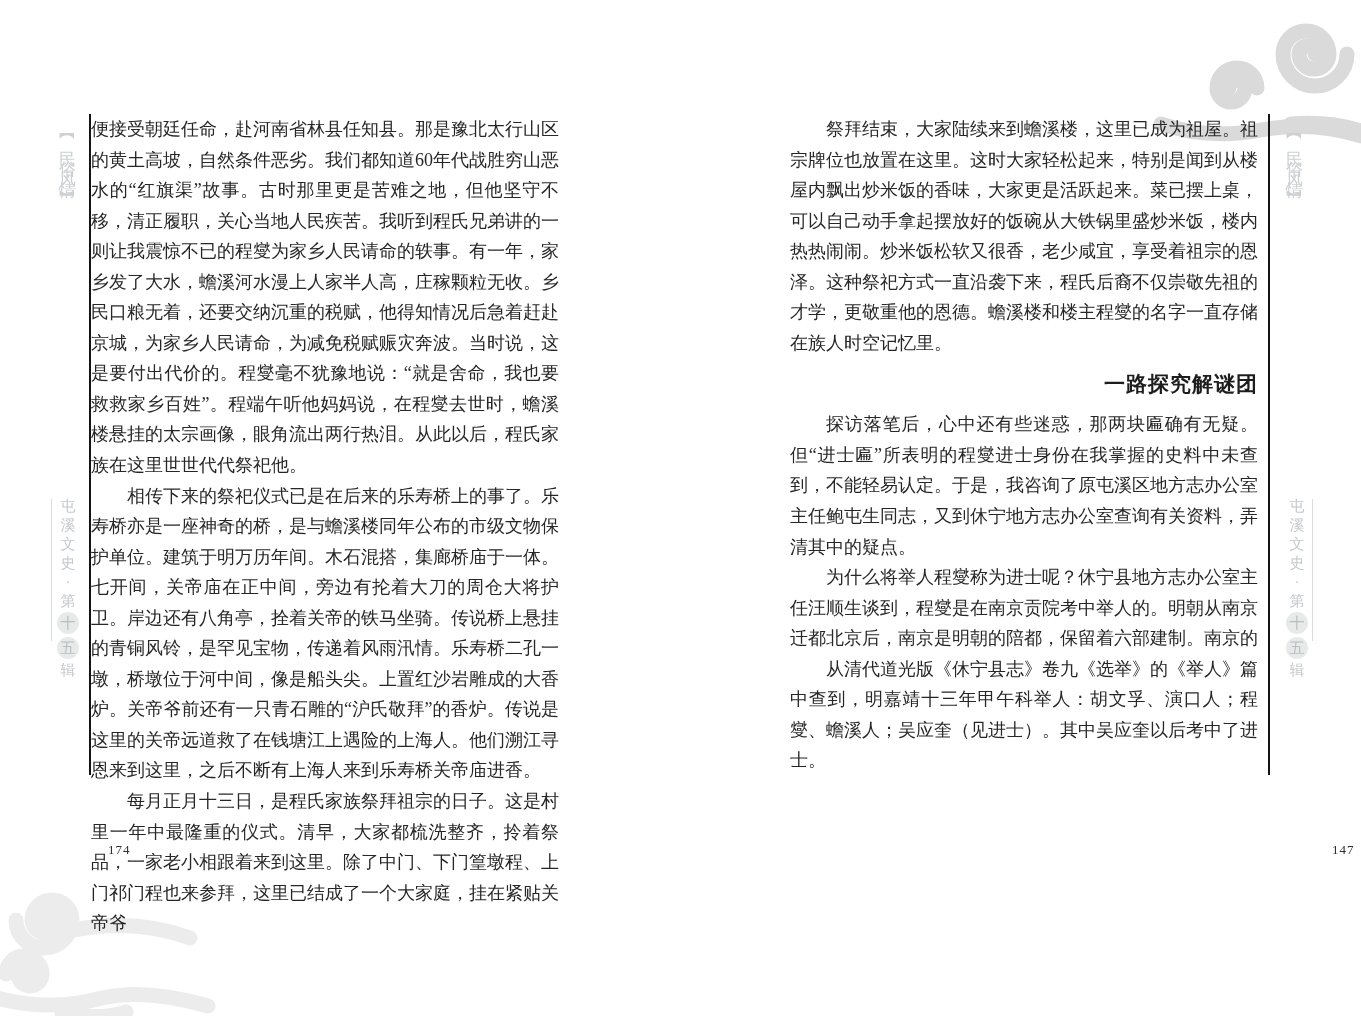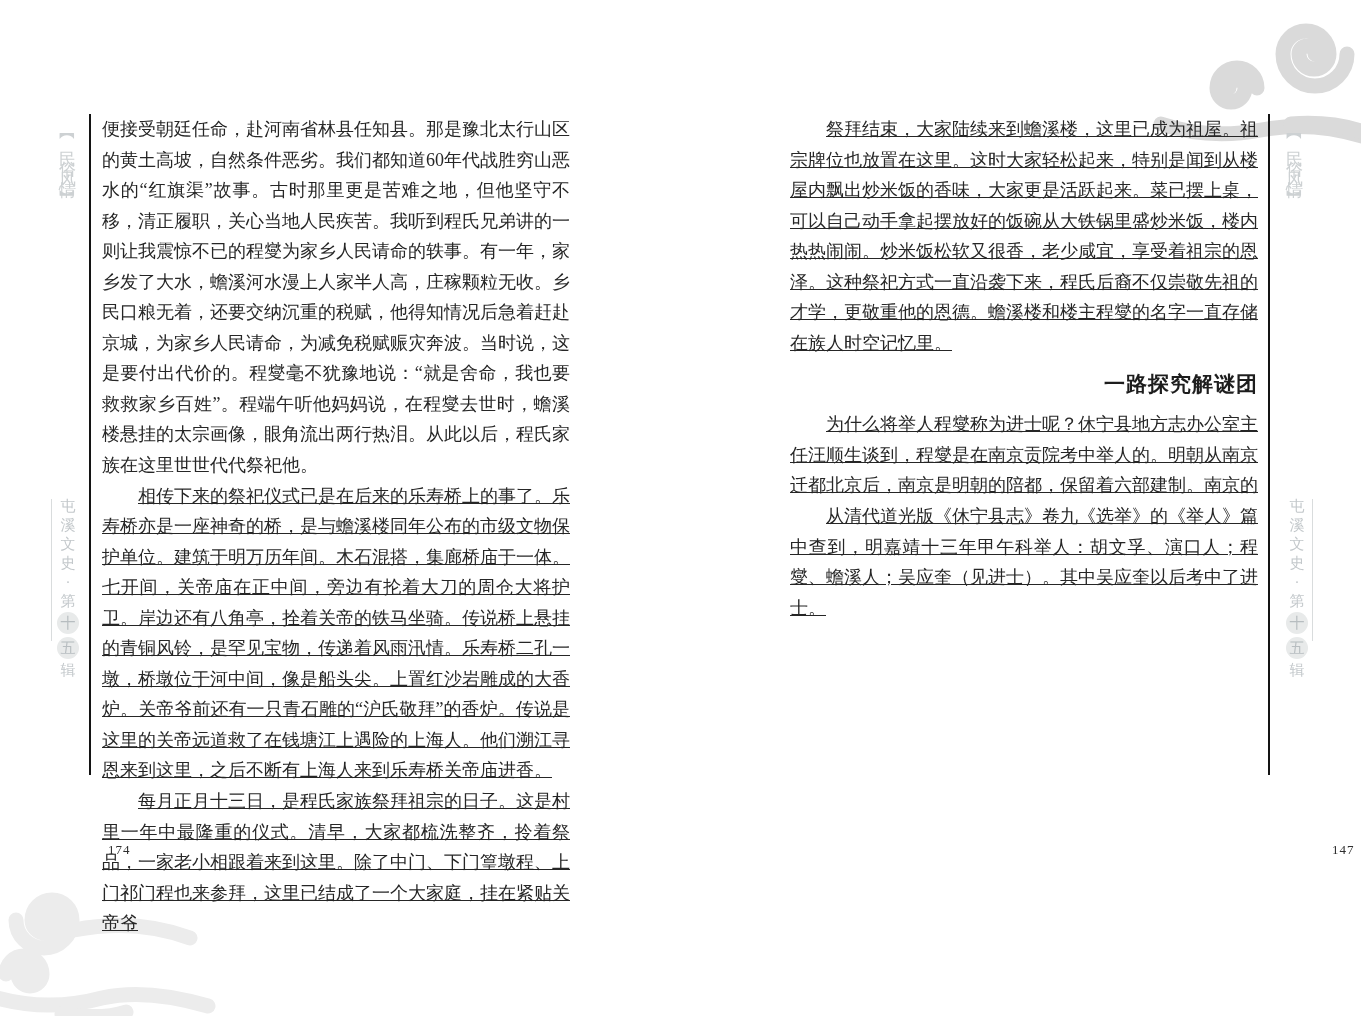--- a/index.html
+++ b/index.html
@@ -16,24 +16,24 @@
   .text-col {
     position: absolute;
     top: 114px;
     width: 468px;
     font-size: 18px;
     line-height: 30.55px;
     color: #262626;
     text-align: justify;
     text-justify: inter-ideograph;
   }
-  .text-col-left  { left: 102px; }
+  .text-col-left  { left: 91px; }
   .text-col-right { left: 790px; }
   .para { margin: 0; }
-  .para.indent { text-indent: 2em; text-decoration: underline; }
+  .para.indent { text-indent: 2em; }
 
   .section-heading {
     font-family: "Liberation Sans", "DejaVu Sans", sans-serif;
     font-weight: bold;
     font-size: 21px;
     letter-spacing: 1px;
     text-align: right;
     color: #1d1d1d;
     margin: 10px 0;
     line-height: 31px;
@@ -177,20 +177,21 @@
       <p class="para indent">相传下来的祭祀仪式已是在后来的乐寿桥上的事了。乐寿桥亦是一座神奇的桥，是与蟾溪楼同年公布的市级文物保护单位。建筑于明万历年间。木石混搭，集廊桥庙于一体。七开间，关帝庙在正中间，旁边有抡着大刀的周仓大将护卫。岸边还有八角亭，拴着关帝的铁马坐骑。传说桥上悬挂的青铜风铃，是罕见宝物，传递着风雨汛情。乐寿桥二孔一墩，桥墩位于河中间，像是船头尖。上置红沙岩雕成的大香炉。关帝爷前还有一只青石雕的“沪氏敬拜”的香炉。传说是这里的关帝远道救了在钱塘江上遇险的上海人。他们溯江寻恩来到这里，之后不断有上海人来到乐寿桥关帝庙进香。</p>
       <p class="para indent">每月正月十三日，是程氏家族祭拜祖宗的日子。这是村里一年中最隆重的仪式。清早，大家都梳洗整齐，拎着祭品，一家老小相跟着来到这里。除了中门、下门篁墩程、上门祁门程也来参拜，这里已结成了一个大家庭，挂在紧贴关帝爷</p>
     </div>
 
   <div class="text-col text-col-right">
     <div>
         <p class="para indent">祭拜结束，大家陆续来到蟾溪楼，这里已成为祖屋。祖宗牌位也放置在这里。这时大家轻松起来，特别是闻到从楼屋内飘出炒米饭的香味，大家更是活跃起来。菜已摆上桌，可以自己动手拿起摆放好的饭碗从大铁锅里盛炒米饭，楼内热热闹闹。炒米饭松软又很香，老少咸宜，享受着祖宗的恩泽。这种祭祀方式一直沿袭下来，程氏后裔不仅崇敬先祖的才学，更敬重他的恩德。蟾溪楼和楼主程燮的名字一直存储在族人时空记忆里。</p>
       </div>
     <h3 class="section-heading">一路探究解谜团</h3>
     <div>
+        <p class="para indent">探访落笔后，心中还有些迷惑，那两块匾确有无疑。但“进士匾”所表明的程燮进士身份在我掌握的史料中未查到，不能轻易认定。于是，我咨询了原屯溪区地方志办公室主任鲍屯生同志，又到休宁地方志办公室查询有关资料，弄清其中的疑点。</p>
         <p class="para indent">为什么将举人程燮称为进士呢？休宁县地方志办公室主任汪顺生谈到，程燮是在南京贡院考中举人的。明朝从南京迁都北京后，南京是明朝的陪都，保留着六部建制。南京的</p>
         <p class="para indent">从清代道光版《休宁县志》卷九《选举》的《举人》篇中查到，明嘉靖十三年甲午科举人：胡文孚、演口人；程燮、蟾溪人；吴应奎（见进士）。其中吴应奎以后考中了进士。</p>
       </div>
   </div>
 
   <div class="page-num page-num-left">174</div>
   <div class="page-num page-num-right">147</div>
 
 </div>
 

